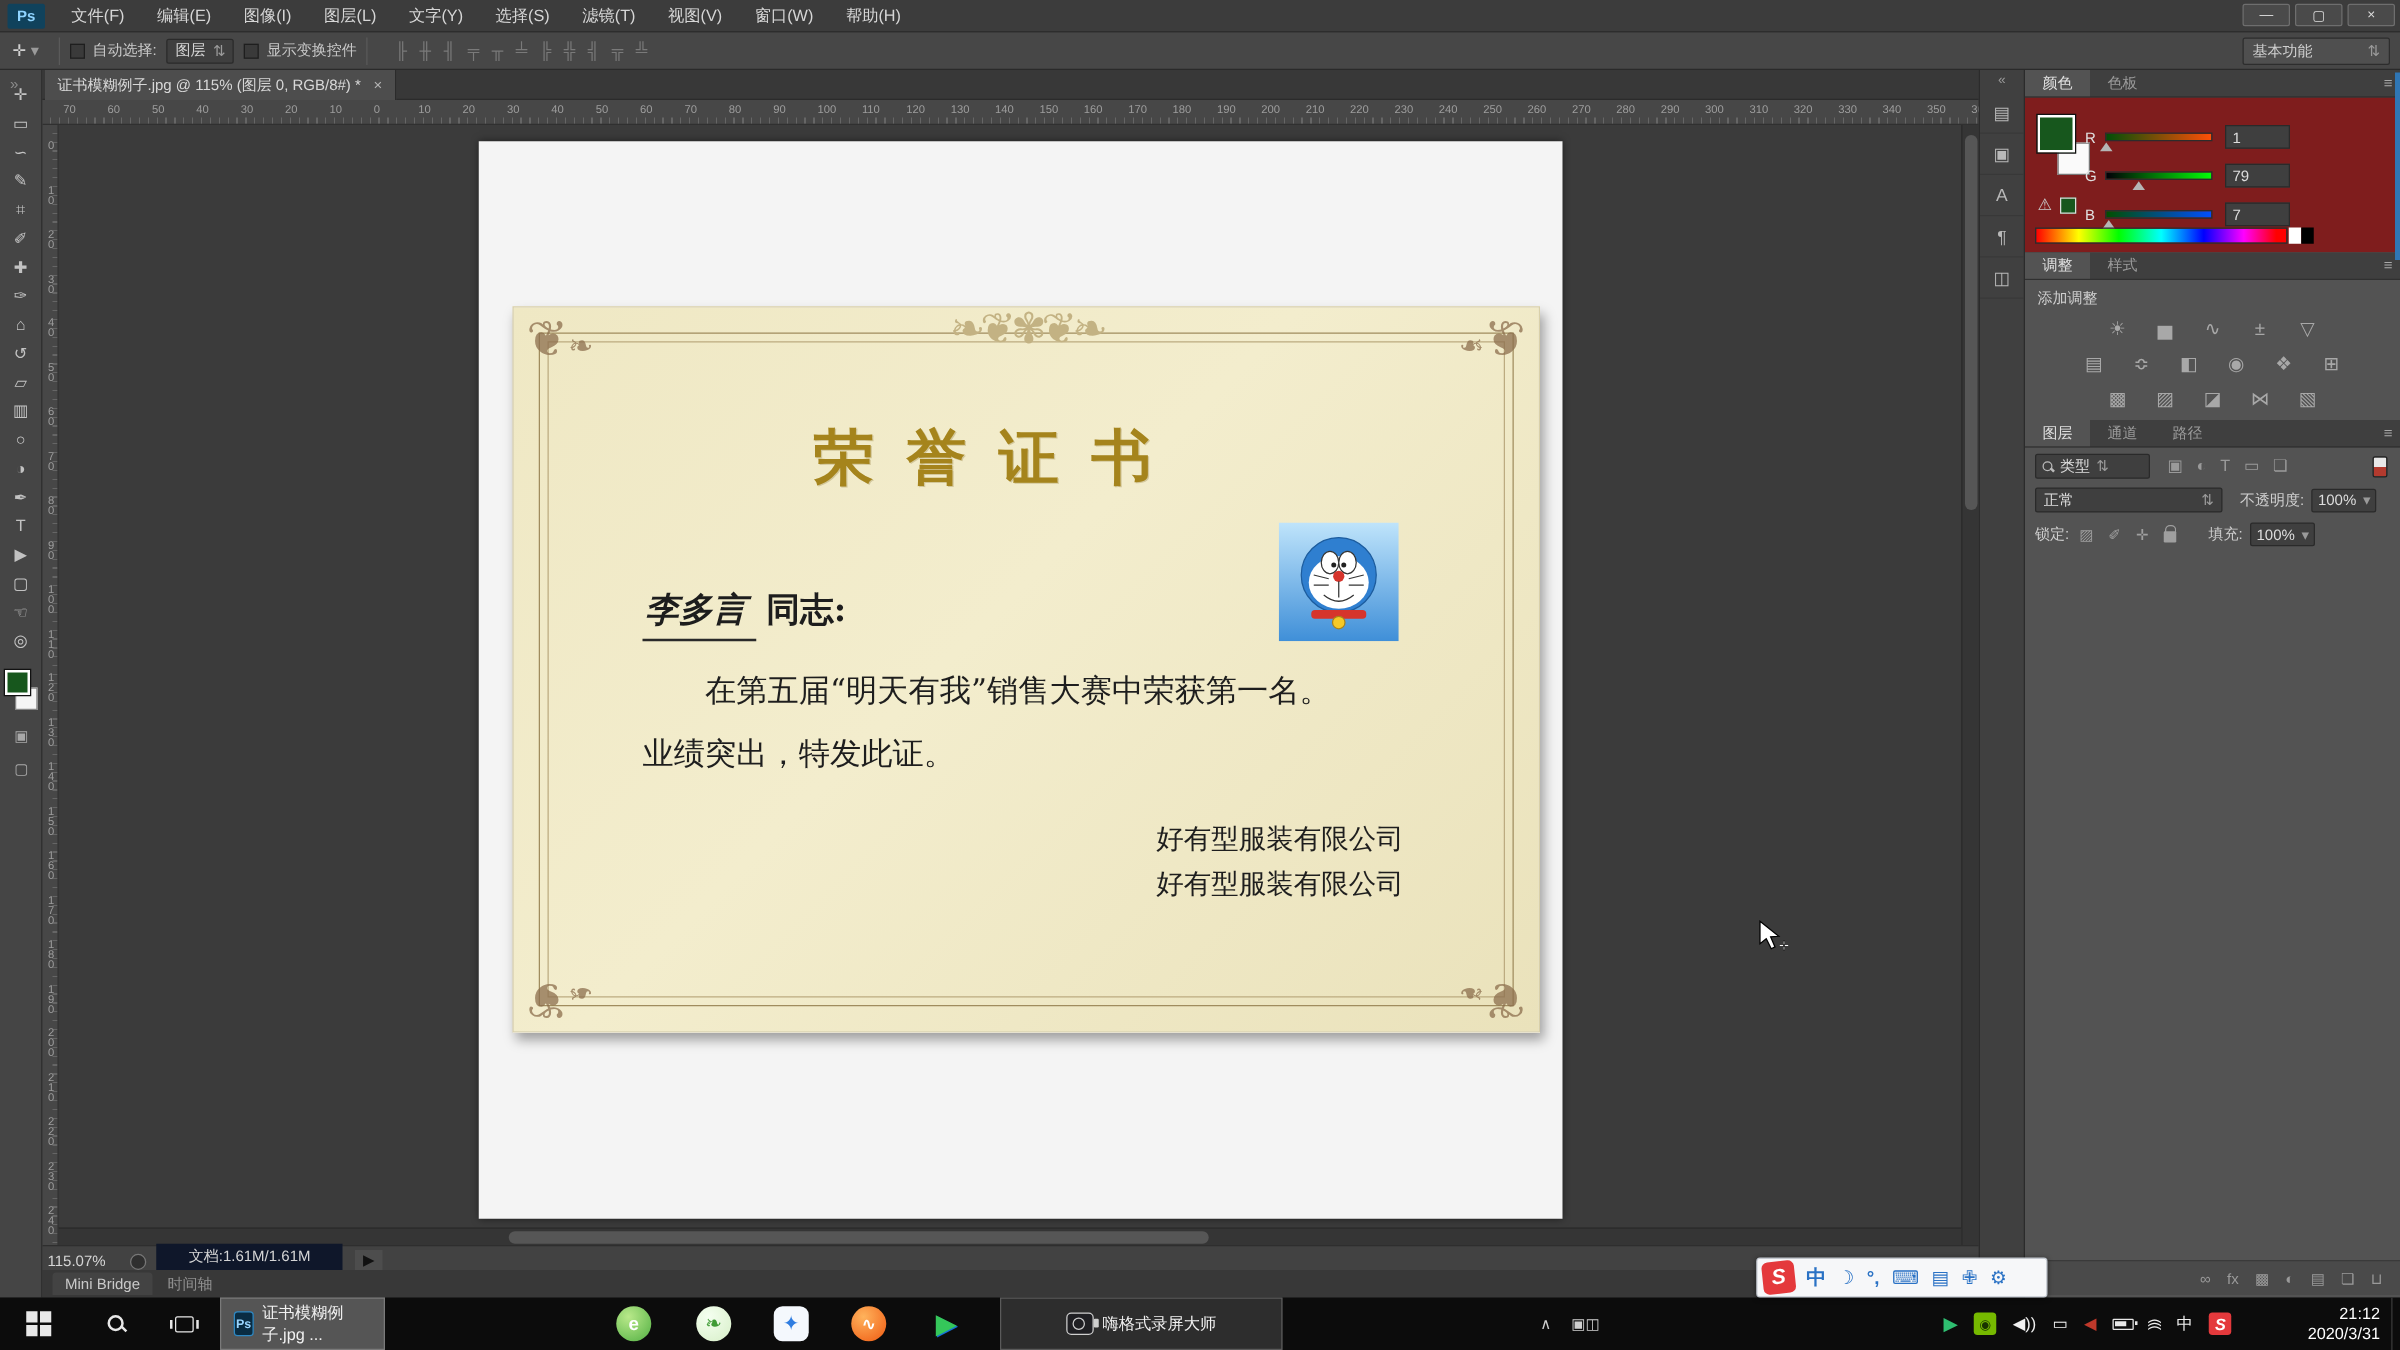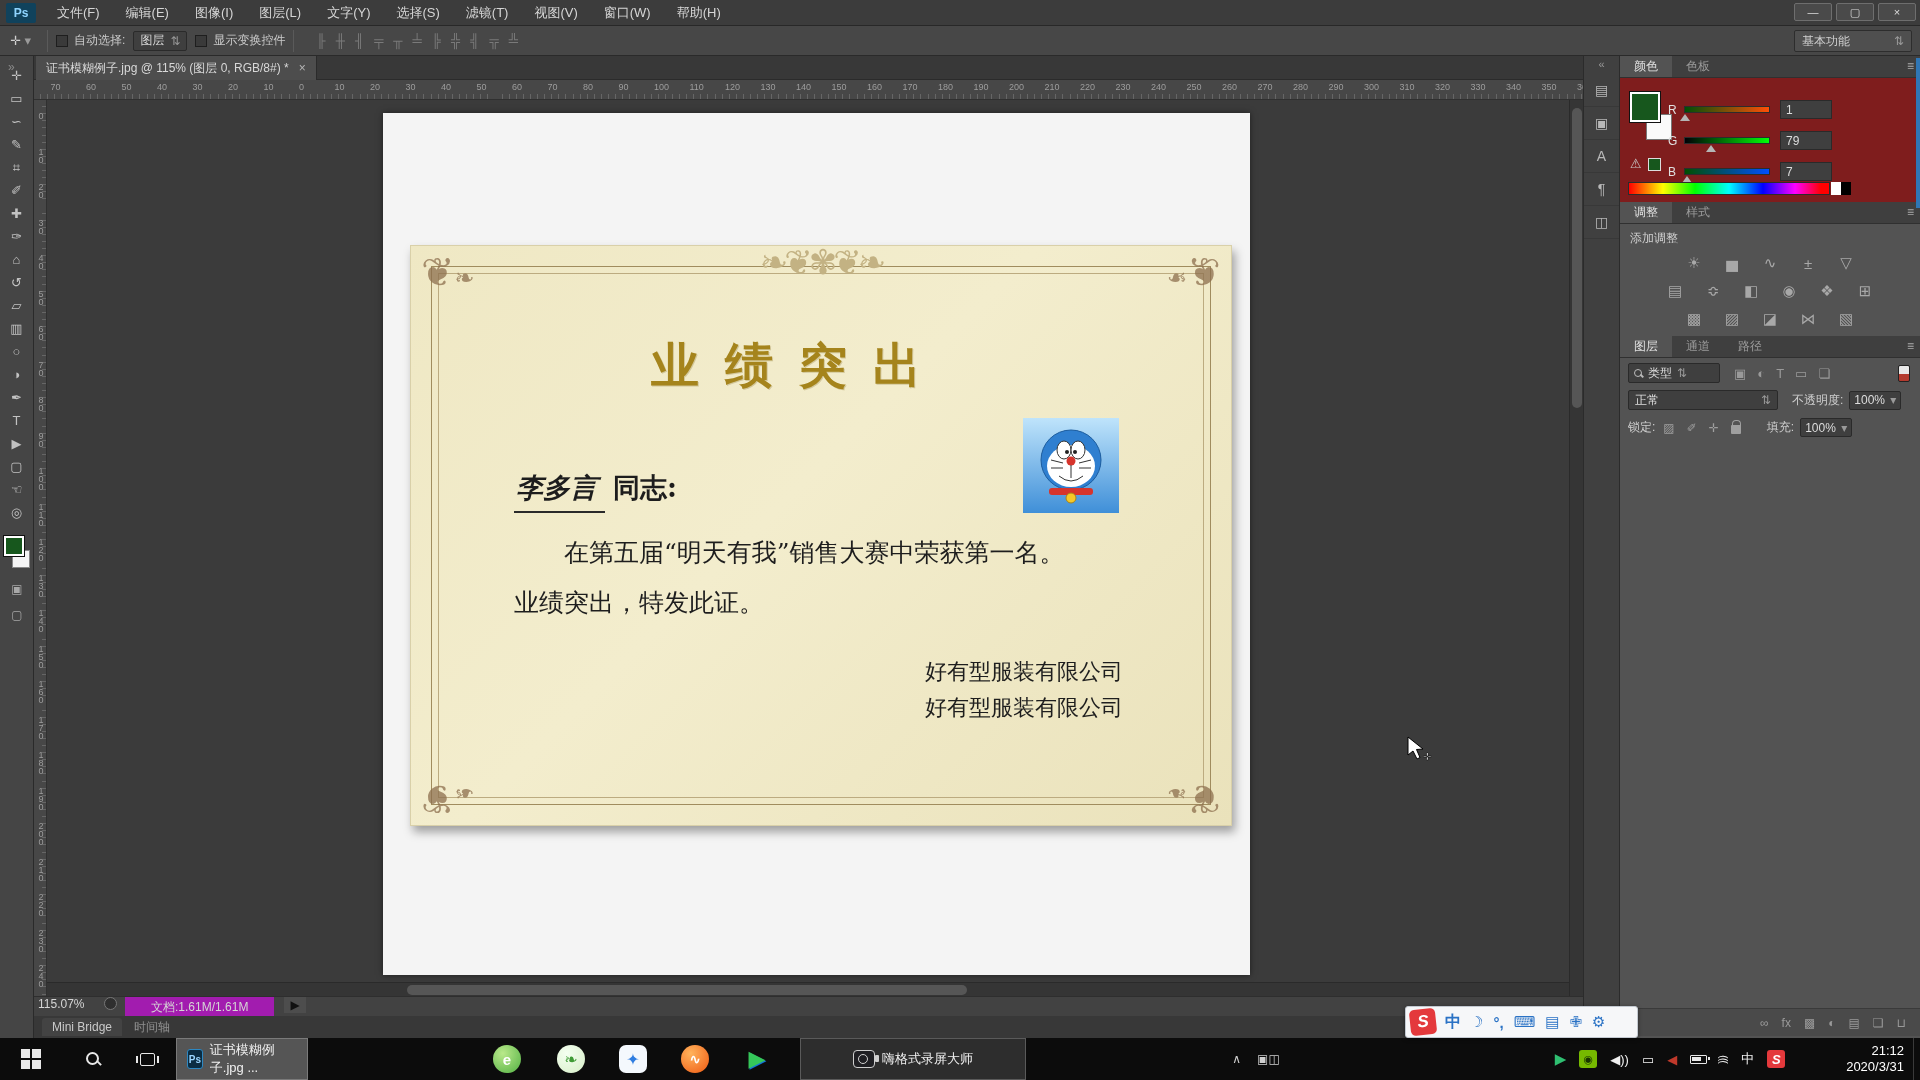--- a/index.html
+++ b/index.html
@@ -184,25 +184,25 @@
   .t-sig { left:26px; top:40px; width:22px; height:3px; background:#7c7c7c; }
   #layer-name { margin-left:16px; font-size:13px; color:#ececec; }
   #layers-bottom { position:absolute; left:0; top:672px; width:100%; height:28px; border-top:1px solid #3a3a3a;
     display:flex; justify-content:flex-end; align-items:center; gap:13px; padding-right:14px;
     color:#9a9a9a; font-size:12px; background:#4a4a4a; }
 
   #edge-blue { position:absolute; left:1916px; top:58px; width:4px; height:150px; background:#2f76b5; }
 
   
   #statusbar { position:absolute; left:0; top:940px; width:100%; height:20px; background:#424242;
-    border-top:1px solid #2e2e2e; display:flex; align-items:flex-start; font-size:12px; color:#d5d5d5; }
+    border-top:1px solid #2e2e2e; display:flex; align-items:flex-end; font-size:12px; color:#d5d5d5; }
   #status-zoom { margin-left:4px; width:66px; }
   #status-clock { width:13px; height:13px; border-radius:50%; background:#2f2f2f; border:1px solid #777;
     margin-right:8px; position:relative; }
-  #status-doc { background:#a21caf; padding:2px 26px; }
+  #status-doc { background:#0f172a; padding:2px 26px; }
   #status-expand { margin-left:10px; color:#111; background:#4d4d4d; padding:1px 6px; }
   #bottom-tabs { position:absolute; left:0; top:960px; width:100%; height:22px; background:#383838;
     display:flex; align-items:center; font-size:12px; }
   #tab-minibridge { margin-left:8px; color:#c9c9c9; background:#434343; padding:2px 10px; border-radius:3px 3px 0 0; }
   #tab-timeline { margin-left:12px; color:#8f8f8f; }
 
   
   #taskbar { position:absolute; left:0; top:1038px; width:1920px; height:42px; background:#0c0c0c; z-index:50; }
   .tb-item { position:absolute; top:0; height:42px; display:flex; align-items:center; justify-content:center; }
   #start-btn { left:0; width:62px; }
@@ -408,21 +408,21 @@
     <div id="canvas">
       <div id="page">
         <div id="certificate">
           <div class="frame1"></div>
           <div class="frame2"></div>
           <span class="corner" id="corner-tl">❦<small>❧</small></span>
           <span class="corner" id="corner-tr">❦<small>❧</small></span>
           <span class="corner" id="corner-bl">❦<small>❧</small></span>
           <span class="corner" id="corner-br">❦<small>❧</small></span>
           <div id="cert-ornament">❧❦✾❦❧</div>
-          <div id="cert-title">业绩突出</div>
+          <div id="cert-title">荣誉证书</div>
           <div id="cert-name-line">
             <span id="cert-recipient">李多言</span><span id="cert-salutation">同志:</span>
           </div>
           <svg id="doraemon" viewBox="0 0 96 95" xmlns="http://www.w3.org/2000/svg">
             <defs>
                 <linearGradient id="dbg" x1="0" y1="0" x2="0" y2="1">
               <stop offset="0" stop-color="#bfe4fb"></stop>
                   <stop offset="1" stop-color="#3f8fd8"></stop>
                 </linearGradient>
               </defs>

